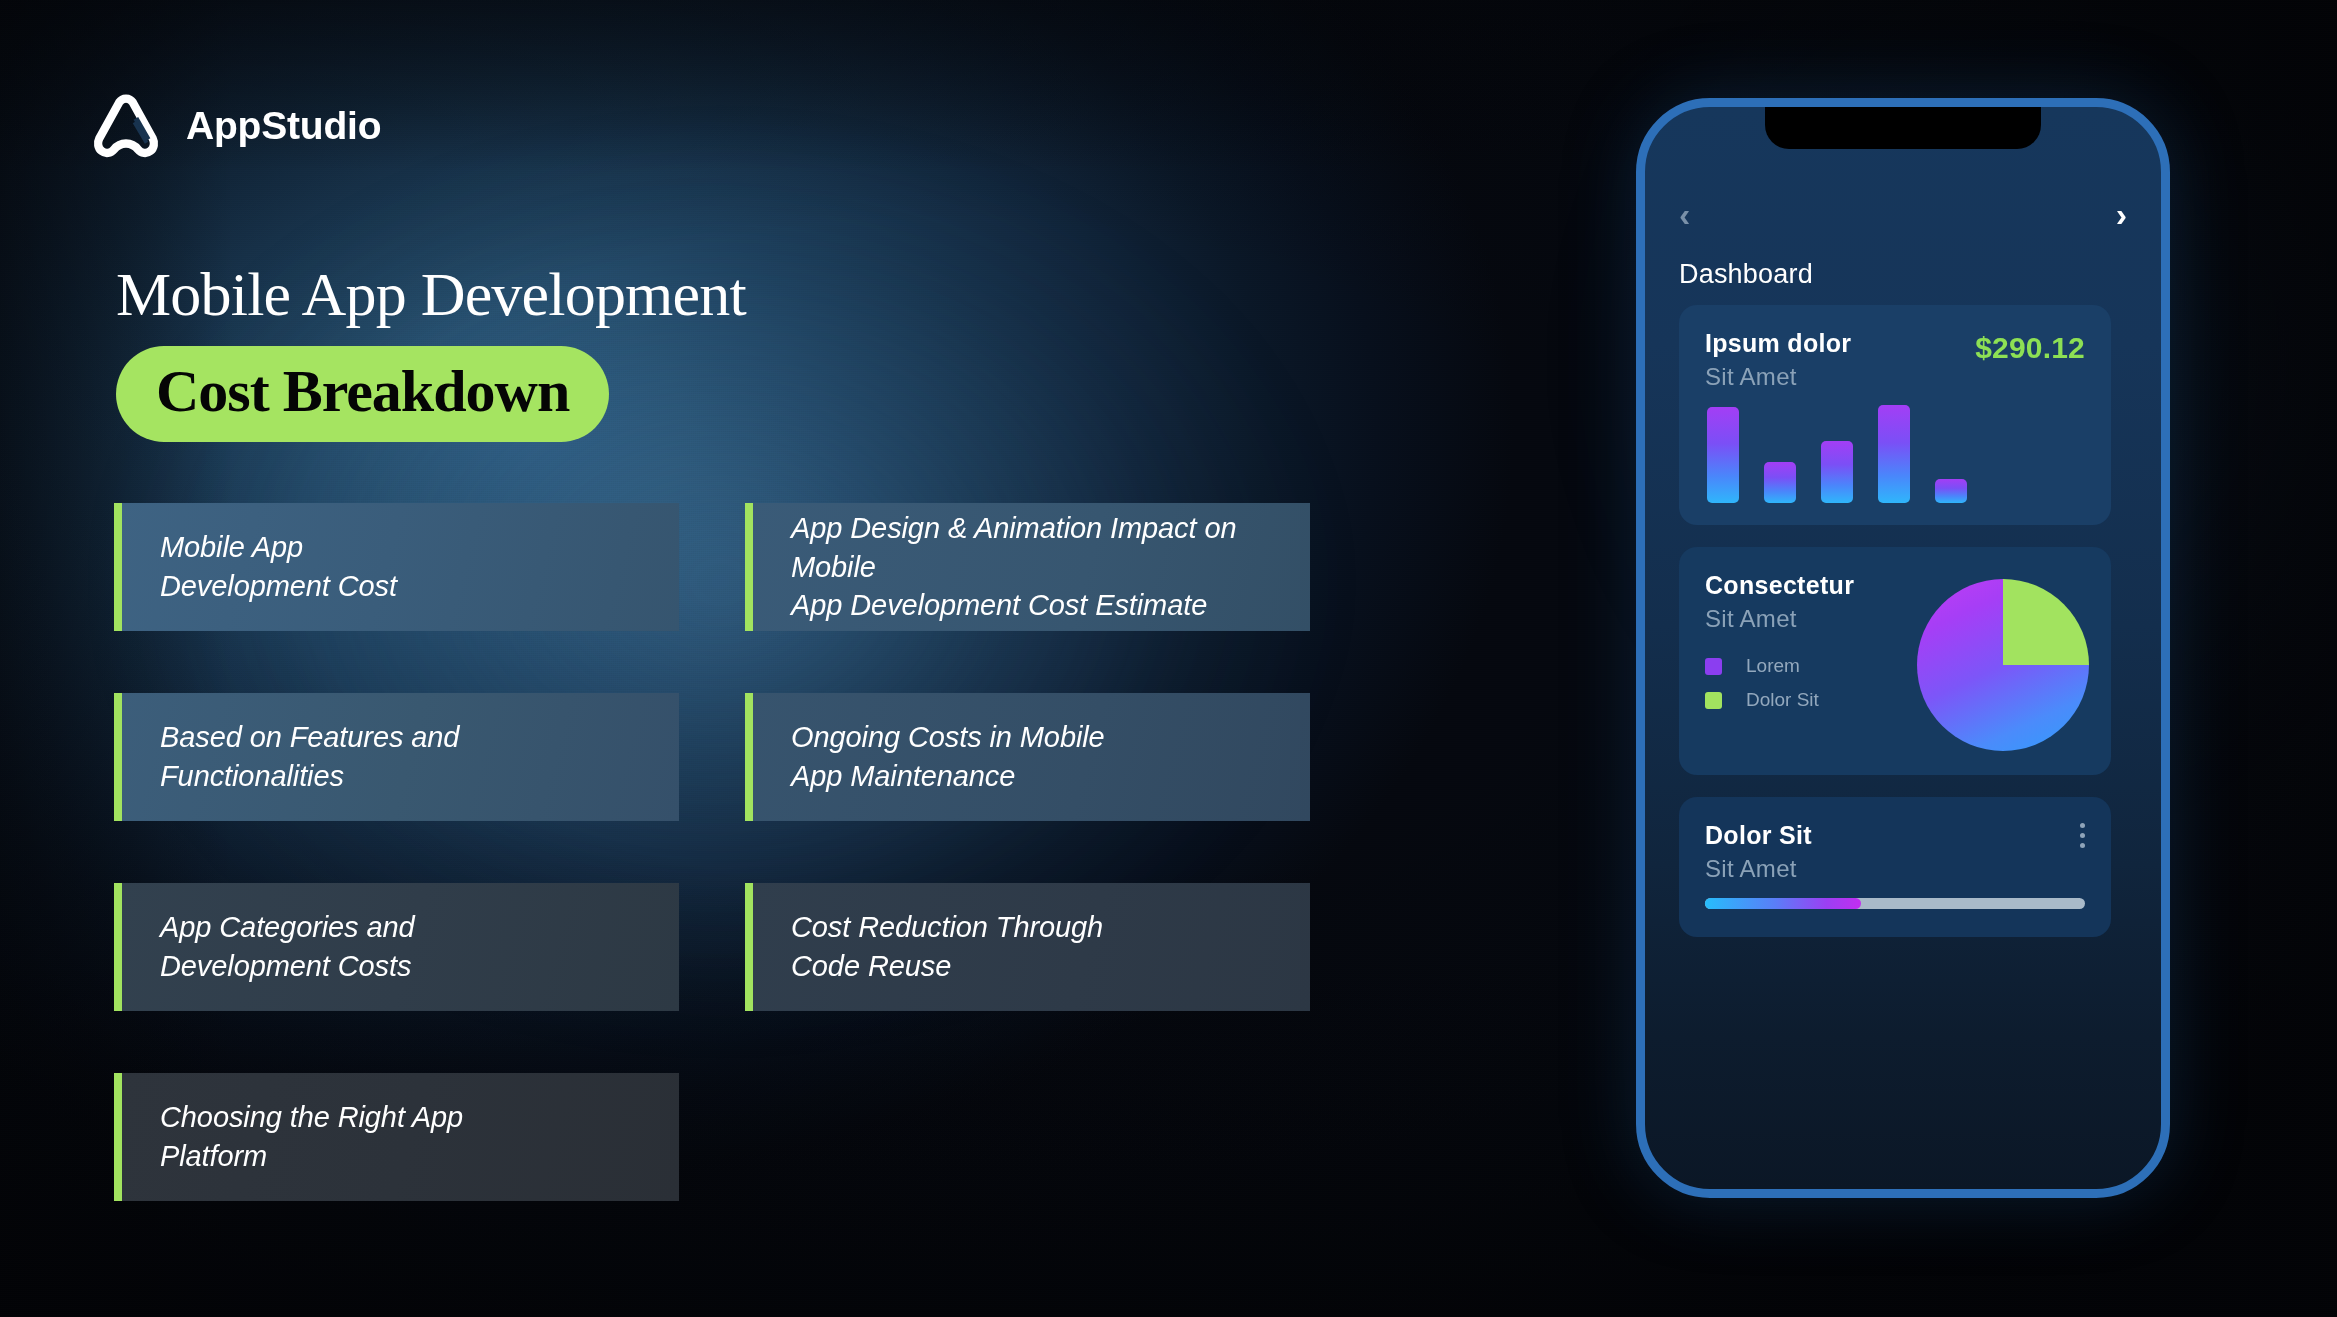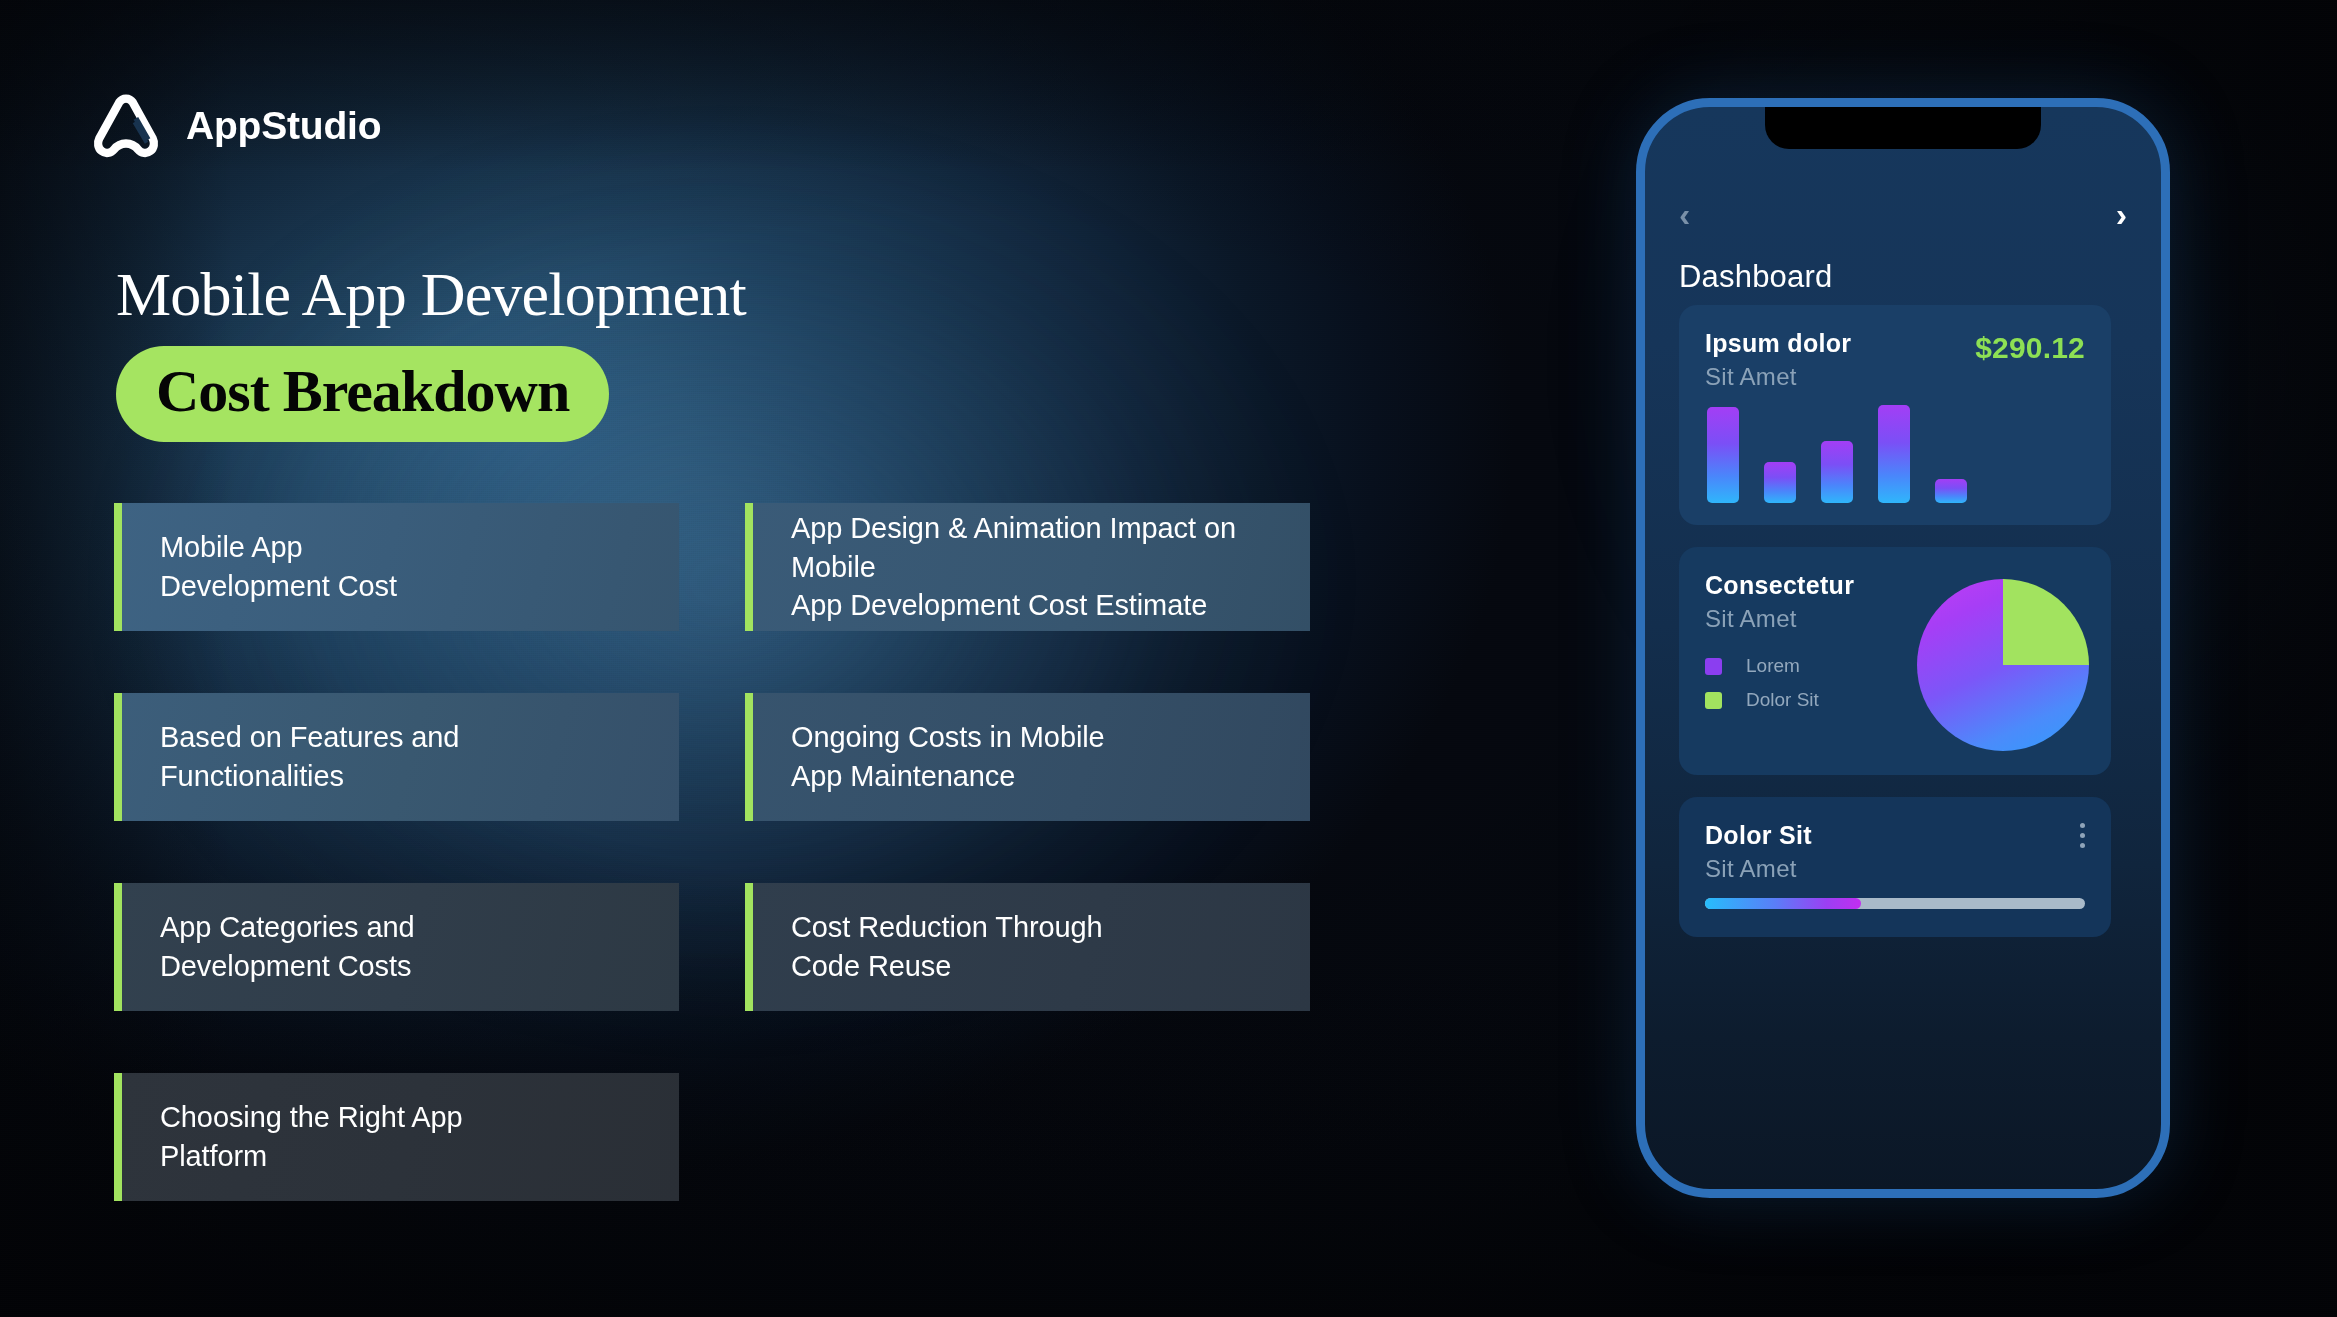--- a/index.html
+++ b/index.html
@@ -61,21 +61,21 @@
     display:inline-block;margin-top:18px;
     background:#a5e461;border-radius:64px;
     padding:14px 40px 19px 40px;
   }
   .headline-line2{
     font-size:60px;font-weight:700;color:#050505;letter-spacing:-1px;
     line-height:1.06;white-space:nowrap;
   }
 
   
-  .grid{position:absolute;left:114px;top:503px;width:1412px;}
+  .grid{position:absolute;left:114px;top:503px;width:1412px;font-style:italic;}
   .grid-row{display:flex;gap:66px;margin-bottom:62px;}
   .grid-row:last-child{margin-bottom:0;}
   .card{
     position:relative;width:565px;height:128px;box-sizing:border-box;
     padding:22px 28px 22px 26px;display:flex;align-items:center;
     overflow:hidden;
   }
   .card-bar{position:absolute;left:0;top:0;bottom:0;width:8px;background:#a2e35f;}
   .card-body{padding-left:20px;}
   .card-text{
@@ -108,21 +108,21 @@
   .phone-nav{
     position:absolute;left:0;right:0;top:84px;height:46px;
     display:flex;align-items:center;justify-content:space-between;
     padding:0 34px;box-sizing:border-box;
   }
   .chev{font-size:34px;font-weight:700;line-height:1;}
   .chev-back{color:#9fb3c6;opacity:.72;}
   .chev-fwd{color:#ffffff;}
   .phone-title{
     position:absolute;left:34px;top:152px;
-    font-size:31px;font-weight:400;color:#ffffff;letter-spacing:.2px;
+    font-size:27px;font-weight:400;color:#ffffff;letter-spacing:.2px;
   }
   .pcard{
     position:absolute;left:34px;width:432px;box-sizing:border-box;
     background:#1a3f67;border-radius:18px;padding:24px 26px;
   }
   .pcard.c1{top:198px;height:220px;background:#1a3f67;}
   .pcard.c2{top:440px;height:228px;background:#163a60;}
   .pcard.c3{top:690px;height:140px;background:#14355a;}
   .pc-title{font-size:25px;font-weight:700;color:#ffffff;letter-spacing:.3px;}
   .pc-sub{font-size:24px;color:#8ba2b8;margin-top:5px;letter-spacing:.3px;}

